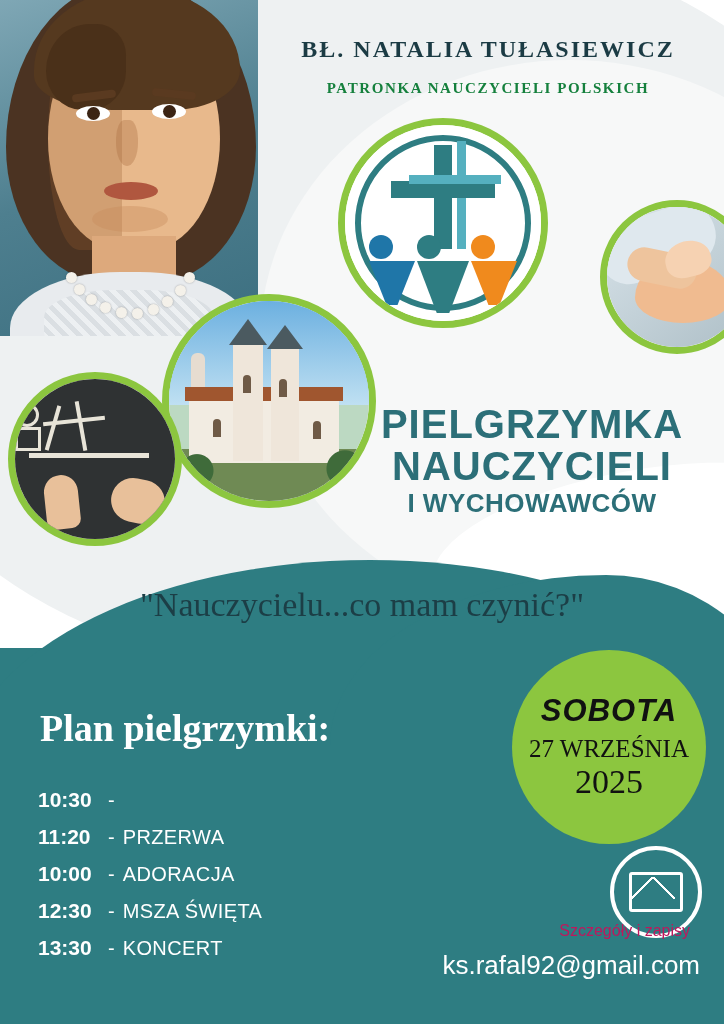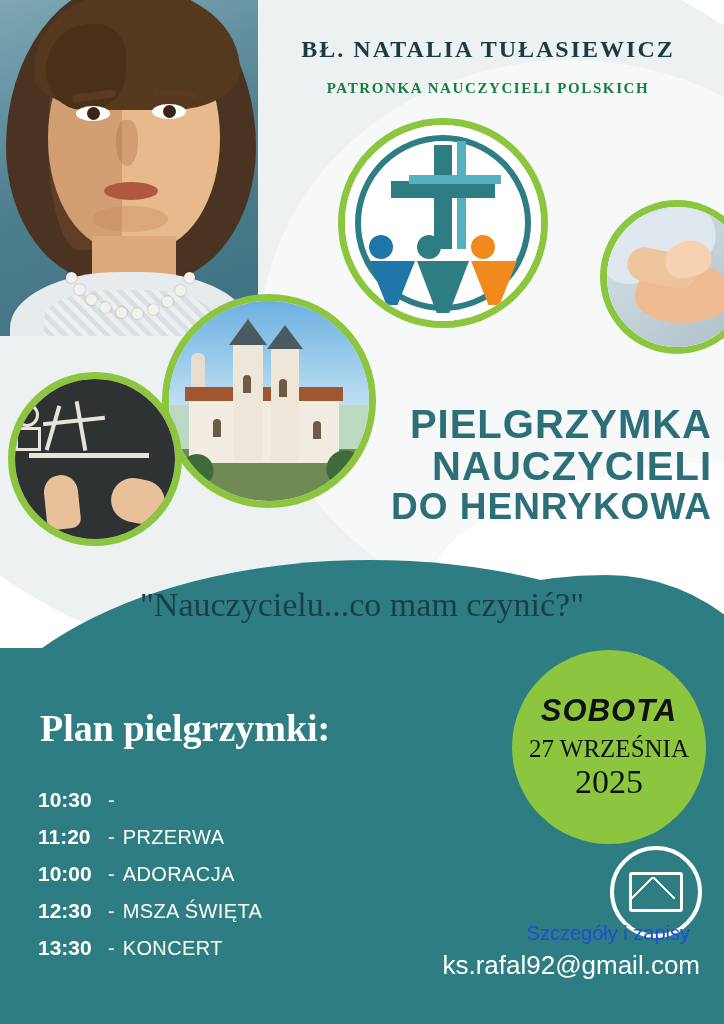--- a/index.html
+++ b/index.html
@@ -170,21 +170,21 @@
     position:absolute;left:268px;top:36px;width:440px;text-align:center;
     font-family:"Liberation Serif", serif;
     font-weight:bold;font-size:24px;letter-spacing:2px;color:#1b3b44;
   }
   .patronka{
     position:absolute;left:268px;top:80px;width:440px;text-align:center;
     font-family:"Liberation Serif", serif;
     font-weight:bold;font-size:15px;letter-spacing:1.6px;color:#15803d;
   }
 
-  .title-wrap{position:absolute;left:352px;top:404px;width:360px;text-align:right;}
+  .title-wrap{position:absolute;left:352px;top:404px;width:360px;text-align:center;}
   .t-l1,.t-l2,.t-l4{
     font-family:"Liberation Sans", sans-serif;font-weight:bold;
     color:#2c6f78;letter-spacing:1px;line-height:1;
   }
   .t-l1{font-size:40px;}
   .t-l2{font-size:40px;margin-top:2px;}
   .t-l3{font-size:26px;font-weight:bold;color:#2c6f78;letter-spacing:.5px;margin-top:2px;}
   .t-l4{font-size:37px;margin-top:2px;}
 
   .quote{
@@ -225,21 +225,21 @@
     content:"";position:absolute;left:-1px;top:-1px;width:44px;height:22px;
     border-top:3px solid transparent;
     background:linear-gradient(to bottom right,transparent 47%,#fff 47%,#fff 53%,transparent 53%),
                linear-gradient(to bottom left,transparent 47%,#fff 47%,#fff 53%,transparent 53%);
     background-size:22px 22px,22px 22px;
     background-position:0 0,22px 0;
     background-repeat:no-repeat;
   }
   .contact-label{
     position:absolute;left:330px;top:922px;width:360px;text-align:right;
-    color:#1d4ed8;font-size:20px;
+    color:#be185d;font-size:16px;
   }
   .contact-mail{
     position:absolute;left:300px;top:950px;width:400px;text-align:right;
     color:#ffffff;font-size:26px;
   }
 </style>
 </head>
 <body>
 
 <div class="poster">
@@ -348,21 +348,21 @@
       <div class="line f2"></div>
       <div class="box"></div>
       <div class="finger"></div>
       <div class="finger2"></div>
     </div>
   </div>
 
   <div class="title-wrap">
     <div class="t-l1">PIELGRZYMKA</div>
     <div class="t-l2">NAUCZYCIELI</div>
-    <div class="t-l4">DO HENRYKOWA</div>
+    <div class="t-l3">I WYCHOWAWCÓW</div>
   </div>
 
   <div class="quote">"Nauczycielu...co mam czynić?"</div>
 
   <div class="plan-title">Plan pielgrzymki:</div>
   <div class="plan-list">
     <div class="plan-row">
       <span class="plan-time">10:30</span>
       <span class="plan-dash">-</span>
     </div>

